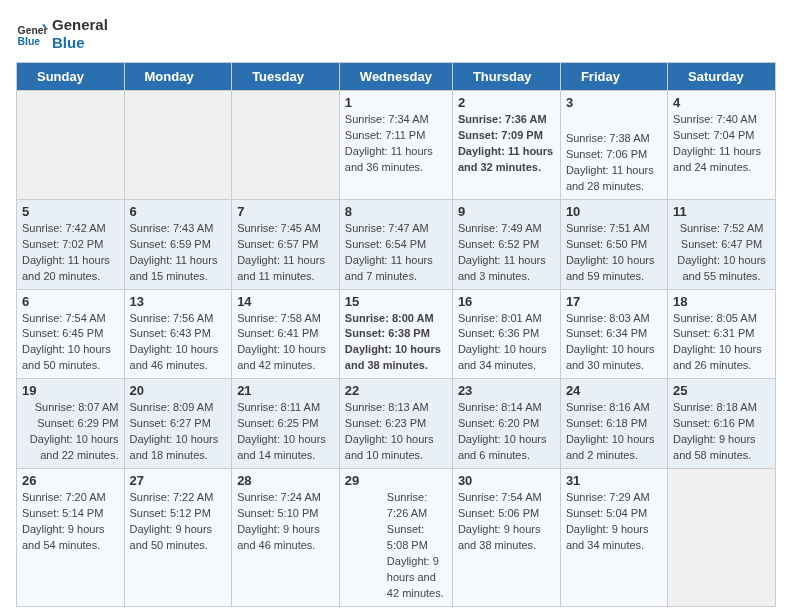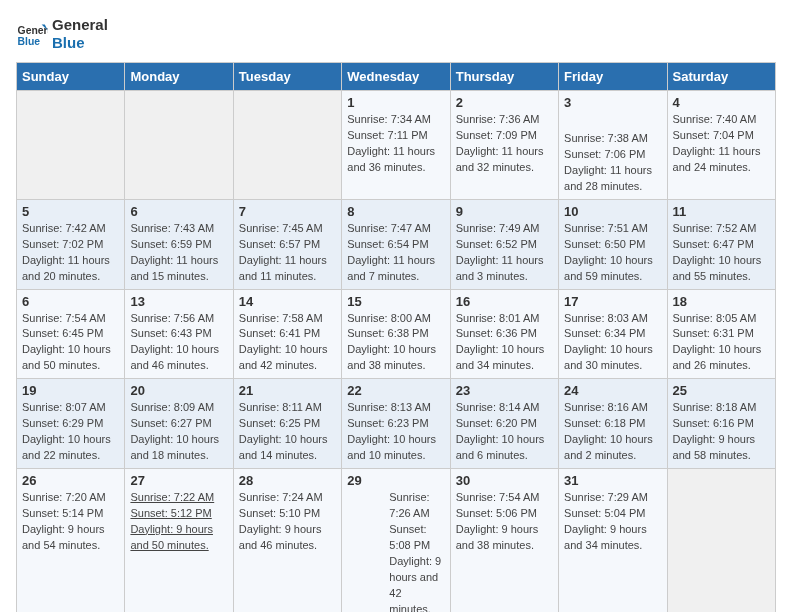--- a/index.html
+++ b/index.html
@@ -40,21 +40,21 @@
     }
     table {
       width: 100%;
       border-collapse: collapse;
       font-size: 11px;
     }
     thead tr th {
       background-color: #2a6faf;
       color: #fff;
       text-align: left;
-      padding: 6px 5px;
+      padding: 6px 20px;
       font-size: 13px;
       font-weight: bold;
       border: 1px solid #ccc;
     }
     tbody tr td {
       border: 1px solid #ccc;
       vertical-align: top;
       padding: 4px 5px;
       width: 14.28%;
       min-height: 80px;
@@ -121,21 +121,21 @@
         <td class="empty"></td>
         <td class="empty"></td>
         <td>
           <span class="day-num">1</span>
           <div class="day-info" style="white-space: pre-line;">Sunrise: 7:34 AM
 Sunset: 7:11 PM
 Daylight: 11 hours and 36 minutes.</div>
         </td>
         <td>
           <span class="day-num">2</span>
-          <div class="day-info" style="white-space: pre-line;">Sunrise: 7:36 AM
+          <div class="day-info" style="white-space: pre-line; font-weight: bold;">Sunrise: 7:36 AM
 Sunset: 7:09 PM
 Daylight: 11 hours and 32 minutes.</div>
         </td>
         <td>
           <span class="day-num">3</span>
           <div class="day-info" style="white-space: pre-line; margin-top: 21px;">Sunrise: 7:38 AM
 Sunset: 7:06 PM
 Daylight: 11 hours and 28 minutes.</div>
         </td>
         <td>
@@ -177,21 +177,21 @@
 Daylight: 11 hours and 3 minutes.</div>
         </td>
         <td>
           <span class="day-num">10</span>
           <div class="day-info" style="white-space: pre-line;">Sunrise: 7:51 AM
 Sunset: 6:50 PM
 Daylight: 10 hours and 59 minutes.</div>
         </td>
         <td>
           <span class="day-num">11</span>
-          <div class="day-info" style="white-space: pre-line;">Sunrise: 7:52 AM
+          <div class="day-info" style="white-space: pre-line; text-align: center;">Sunrise: 7:52 AM
 Sunset: 6:47 PM
 Daylight: 10 hours and 55 minutes.</div>
         </td>
       </tr>
       <tr>
         <td>
           <span class="day-num">6</span>
           <div class="day-info" style="white-space: pre-line;">Sunrise: 7:54 AM
 Sunset: 6:45 PM
 Daylight: 10 hours and 50 minutes.</div>
@@ -203,21 +203,21 @@
 Daylight: 10 hours and 46 minutes.</div>
         </td>
         <td>
           <span class="day-num">14</span>
           <div class="day-info" style="white-space: pre-line;">Sunrise: 7:58 AM
 Sunset: 6:41 PM
 Daylight: 10 hours and 42 minutes.</div>
         </td>
         <td>
           <span class="day-num">15</span>
-          <div class="day-info" style="white-space: pre-line;">Sunrise: 8:00 AM
+          <div class="day-info" style="white-space: pre-line; font-weight: bold;">Sunrise: 8:00 AM
 Sunset: 6:38 PM
 Daylight: 10 hours and 38 minutes.</div>
         </td>
         <td>
           <span class="day-num">16</span>
           <div class="day-info" style="white-space: pre-line;">Sunrise: 8:01 AM
 Sunset: 6:36 PM
 Daylight: 10 hours and 34 minutes.</div>
         </td>
         <td>
@@ -229,21 +229,21 @@
         <td>
           <span class="day-num">18</span>
           <div class="day-info" style="white-space: pre-line;">Sunrise: 8:05 AM
 Sunset: 6:31 PM
 Daylight: 10 hours and 26 minutes.</div>
         </td>
       </tr>
       <tr>
         <td>
           <span class="day-num">19</span>
-          <div class="day-info" style="white-space: pre-line;">Sunrise: 8:07 AM
+          <div class="day-info" style="white-space: pre-line; text-align: right;">Sunrise: 8:07 AM
 Sunset: 6:29 PM
 Daylight: 10 hours and 22 minutes.</div>
         </td>
         <td>
           <span class="day-num">20</span>
           <div class="day-info" style="white-space: pre-line;">Sunrise: 8:09 AM
 Sunset: 6:27 PM
 Daylight: 10 hours and 18 minutes.</div>
         </td>
         <td>
@@ -279,21 +279,21 @@
       </tr>
       <tr>
         <td>
           <span class="day-num">26</span>
           <div class="day-info" style="white-space: pre-line;">Sunrise: 7:20 AM
 Sunset: 5:14 PM
 Daylight: 9 hours and 54 minutes.</div>
         </td>
         <td>
           <span class="day-num">27</span>
-          <div class="day-info" style="white-space: pre-line; text-decoration: underline;">Sunrise: 7:22 AM
+          <div class="day-info" style="white-space: pre-line;">Sunrise: 7:22 AM
 Sunset: 5:12 PM
 Daylight: 9 hours and 50 minutes.</div>
         </td>
         <td>
           <span class="day-num">28</span>
           <div class="day-info" style="white-space: pre-line;">Sunrise: 7:24 AM
 Sunset: 5:10 PM
 Daylight: 9 hours and 46 minutes.</div>
         </td>
         <td>

